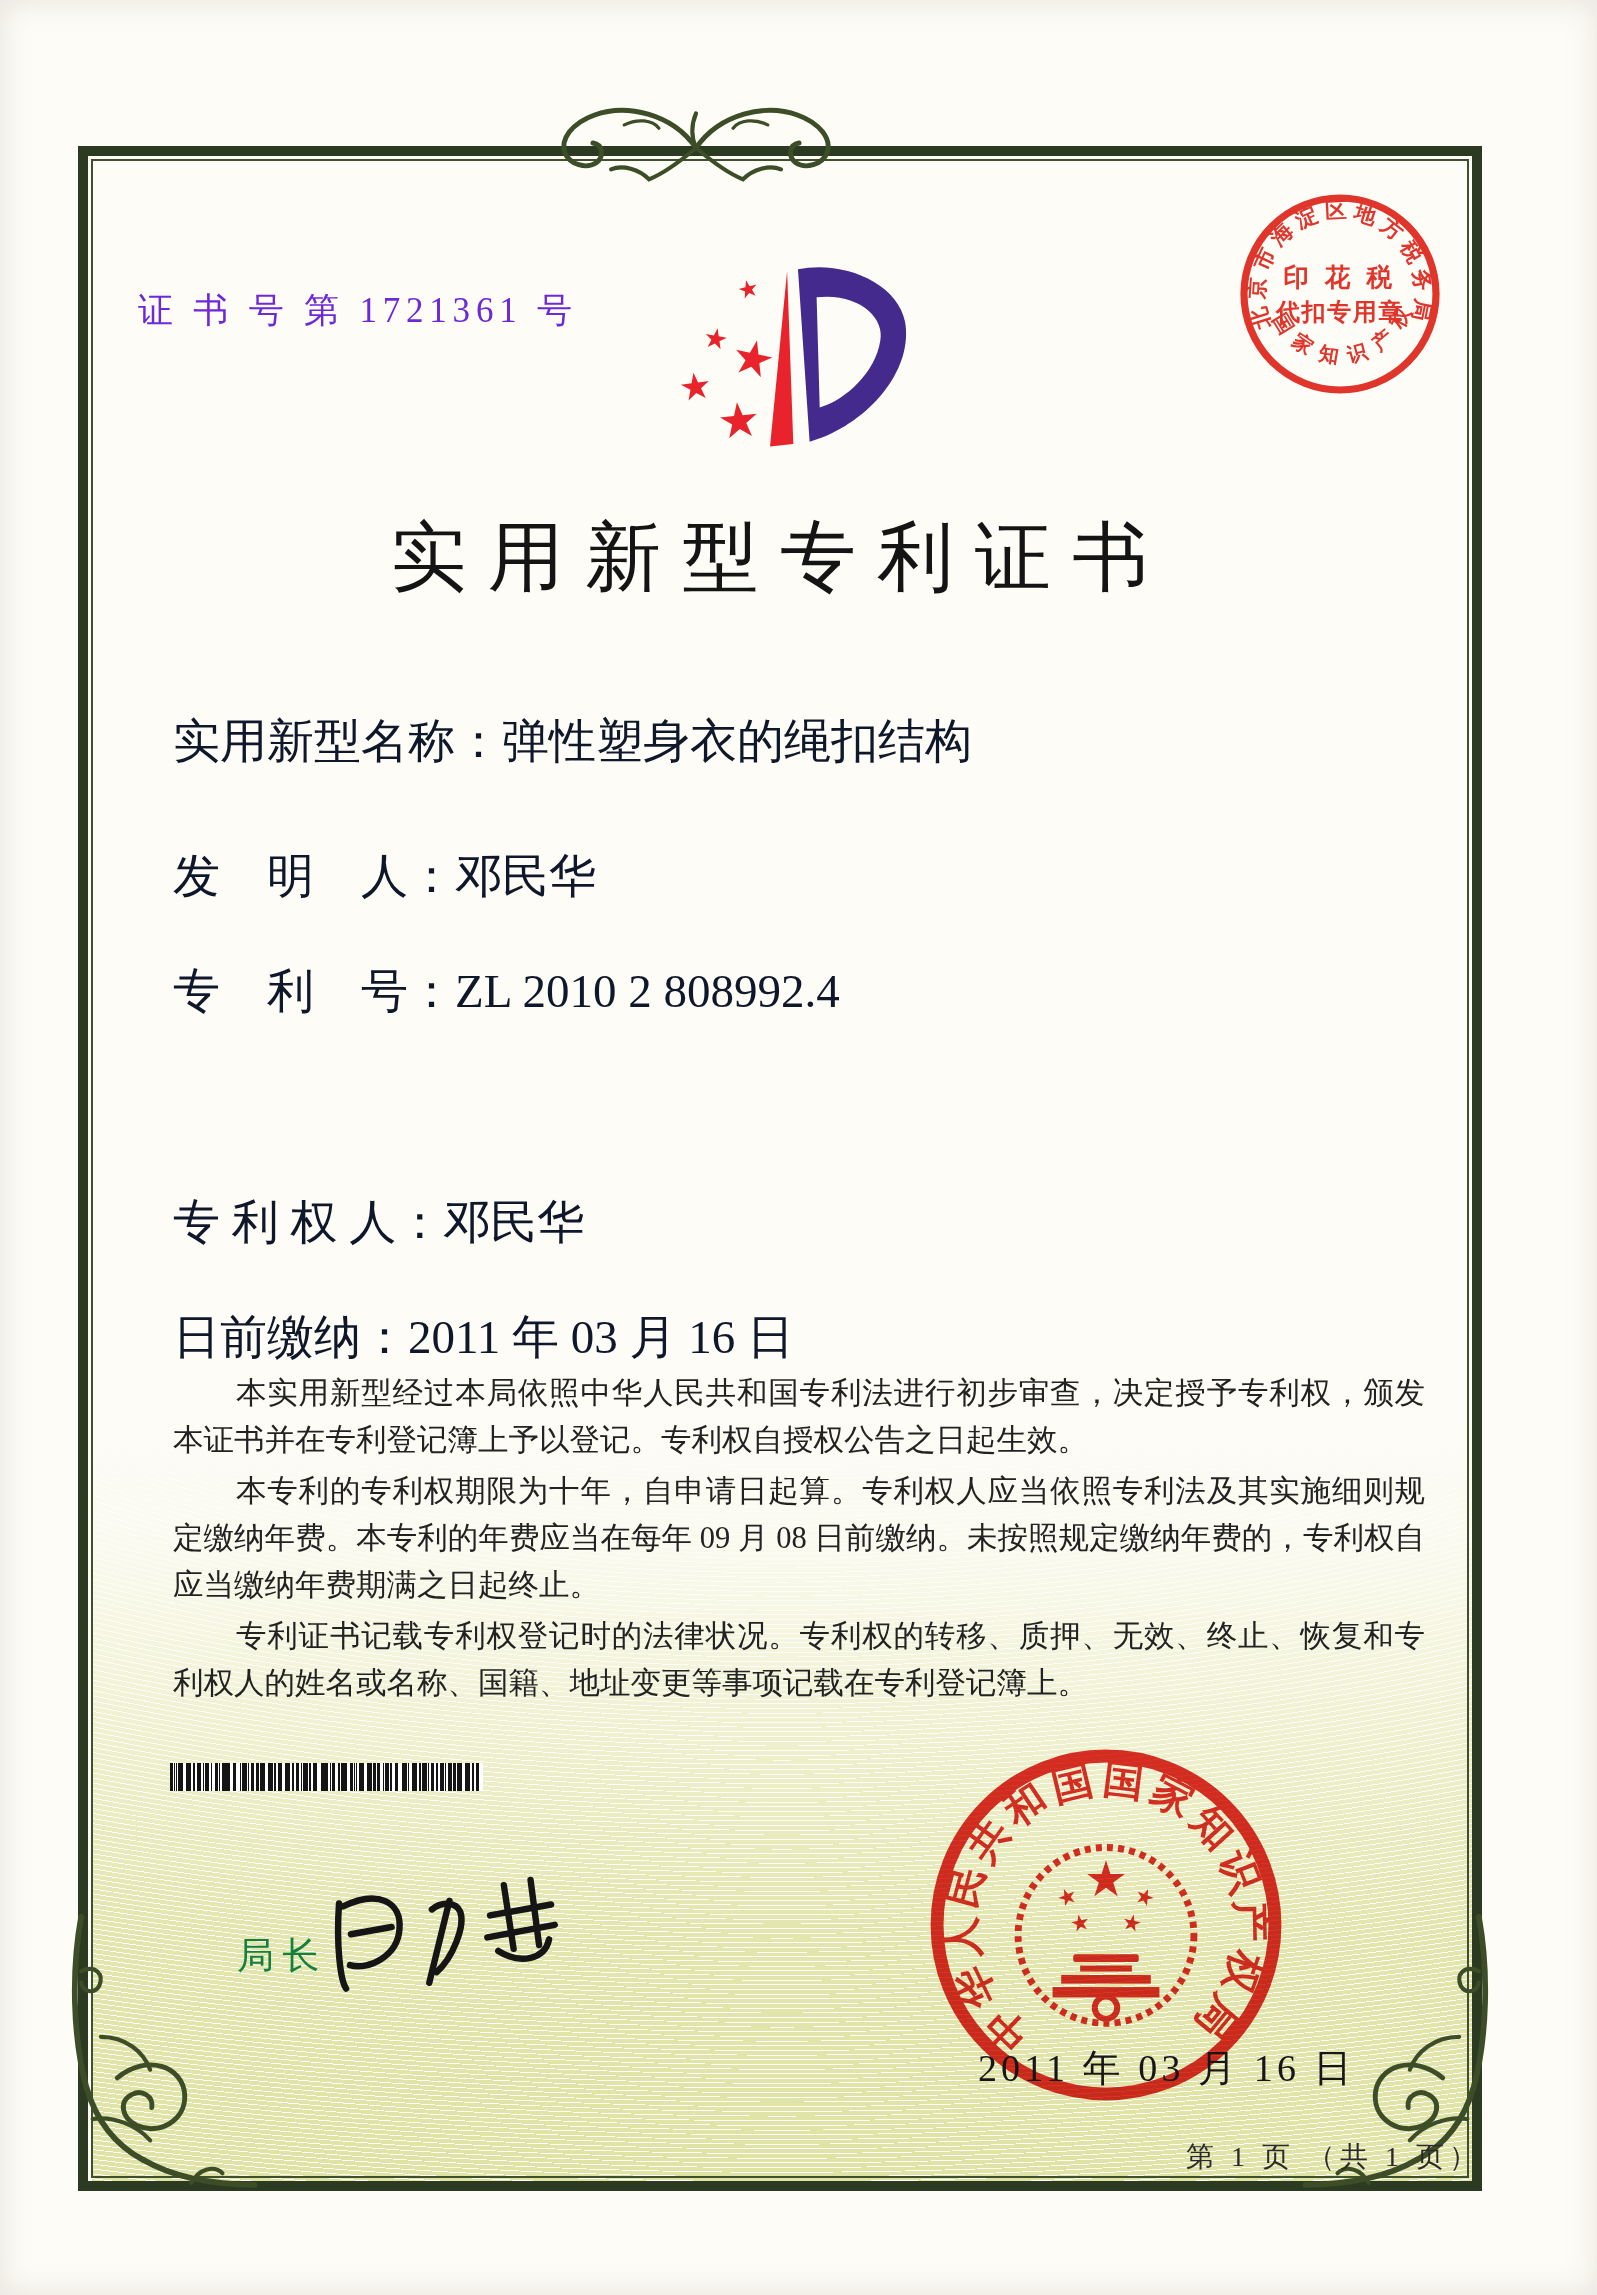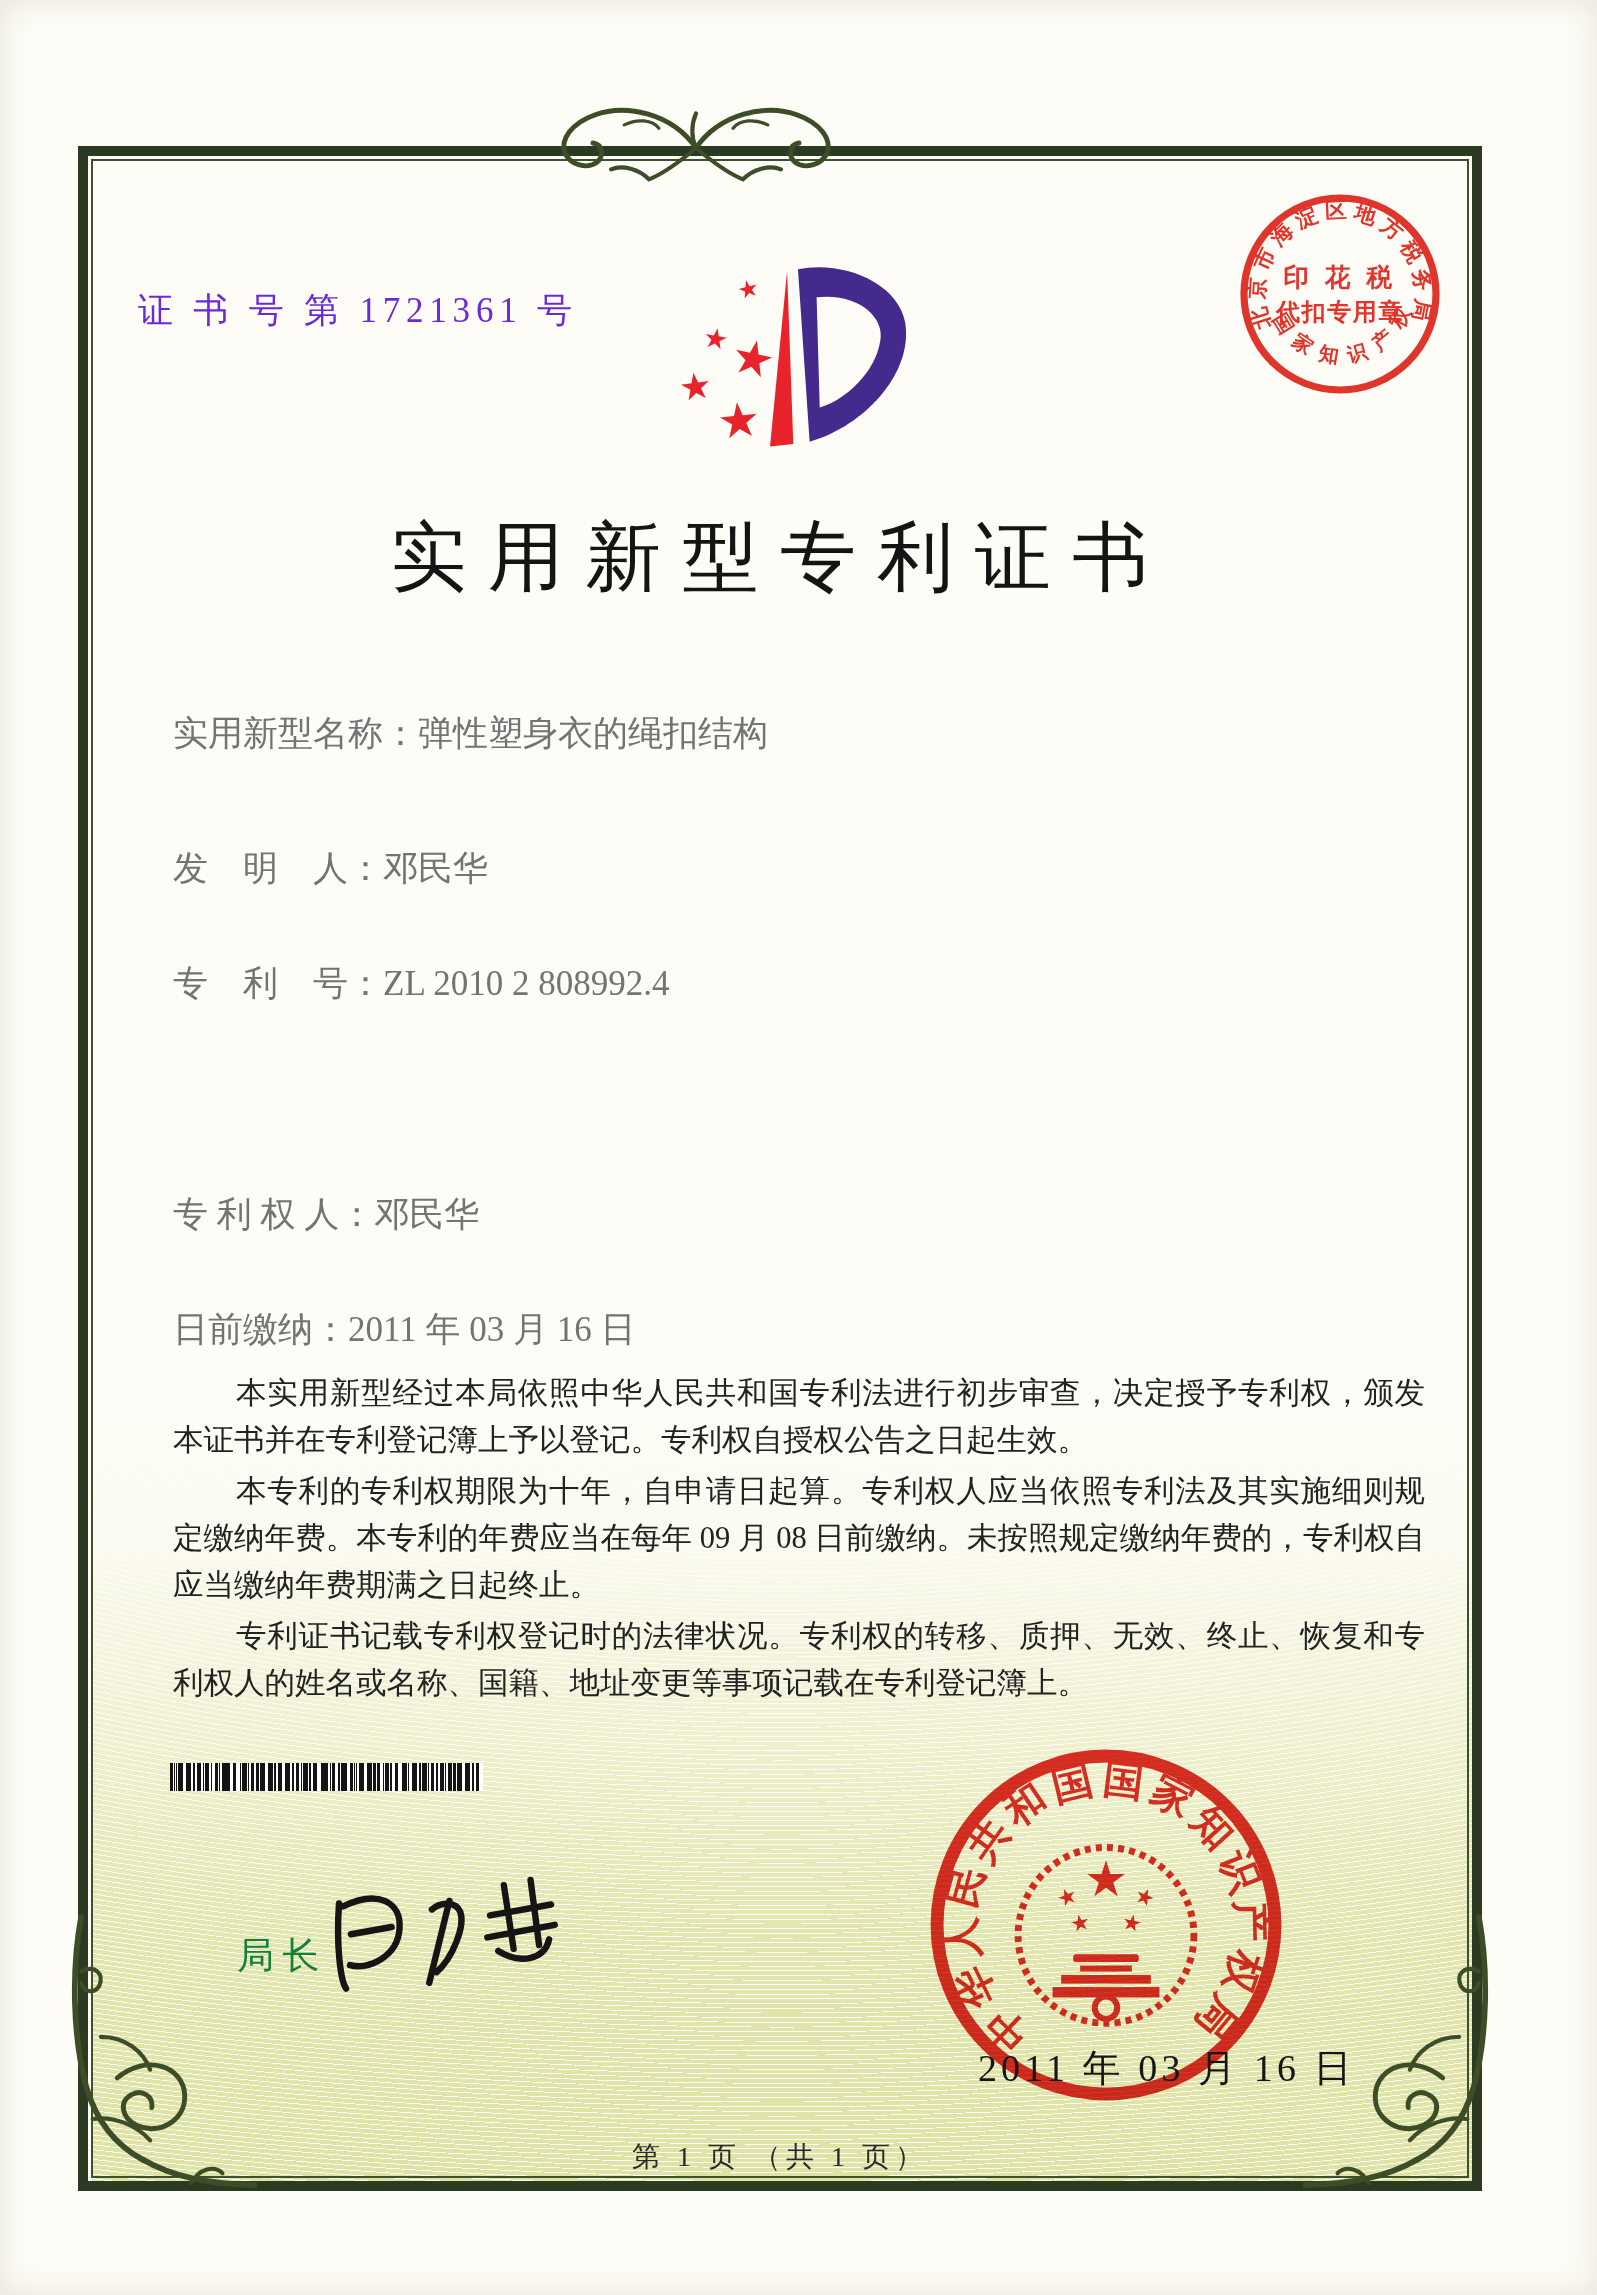--- a/index.html
+++ b/index.html
@@ -40,21 +40,21 @@
     position:absolute;left:138px;top:287px;
     font-size:35px;color:#6d28d9;letter-spacing:5.8px;
   }
   .logo{position:absolute;left:652px;top:245px;}
   .tax-stamp{position:absolute;left:1232px;top:186px;mix-blend-mode:multiply;opacity:.93;}
   .title{
     position:absolute;left:78px;top:507px;width:1404px;
     text-align:center;font-size:76px;font-weight:400;color:#141414;
     letter-spacing:21.4px;
   }
-  .field{position:absolute;left:173px;font-size:35px;color:#737373;white-space:nowrap;}
+  .field{position:absolute;left:173px;font-size:47px;color:#0f172a;white-space:nowrap;}
   .f0{top:710px}.f1{top:845px}.f2{top:960px}.f3{top:1076px}.f4{top:1191px}.f5{top:1306px}
   .paras{
     position:absolute;left:169px;top:1366px;width:1260px;
     font-size:30.5px;line-height:47px;color:#222;text-align:justify;
   }
   .paras p{margin:4px;text-indent:63px;}
   .barcode{
     position:absolute;left:170px;top:1763px;width:313px;height:28px;
     background-color:#fff;
     background-image:
@@ -66,21 +66,21 @@
     position:absolute;left:237px;top:1931px;
     font-size:37px;color:#15803d;letter-spacing:8.2px;
   }
   .signature{position:absolute;left:329px;top:1860px;transform:rotate(-3deg);}
   .gov-seal{position:absolute;left:925px;top:1744px;mix-blend-mode:multiply;opacity:.95;}
   .seal-date{
     position:absolute;left:978px;top:2043px;
     font-size:38px;color:#161616;letter-spacing:4.1px;
   }
   .footer{
-    position:absolute;left:78px;top:2138px;width:1404px;text-align:center;
+    position:absolute;left:78px;top:2138px;width:1404px;text-align:right;
     font-size:28px;color:#2a2a2a;letter-spacing:5px;
   }
   .ornament{position:absolute;}
   .orn-top{left:527px;top:100px;}
   .orn-bl{left:68px;top:1913px;}
   .orn-br{left:1303px;top:1913px;}
   svg .green-stroke{fill:none;stroke:#3c4d28;stroke-linecap:round;}
 </style>
 </head>
 <body>

